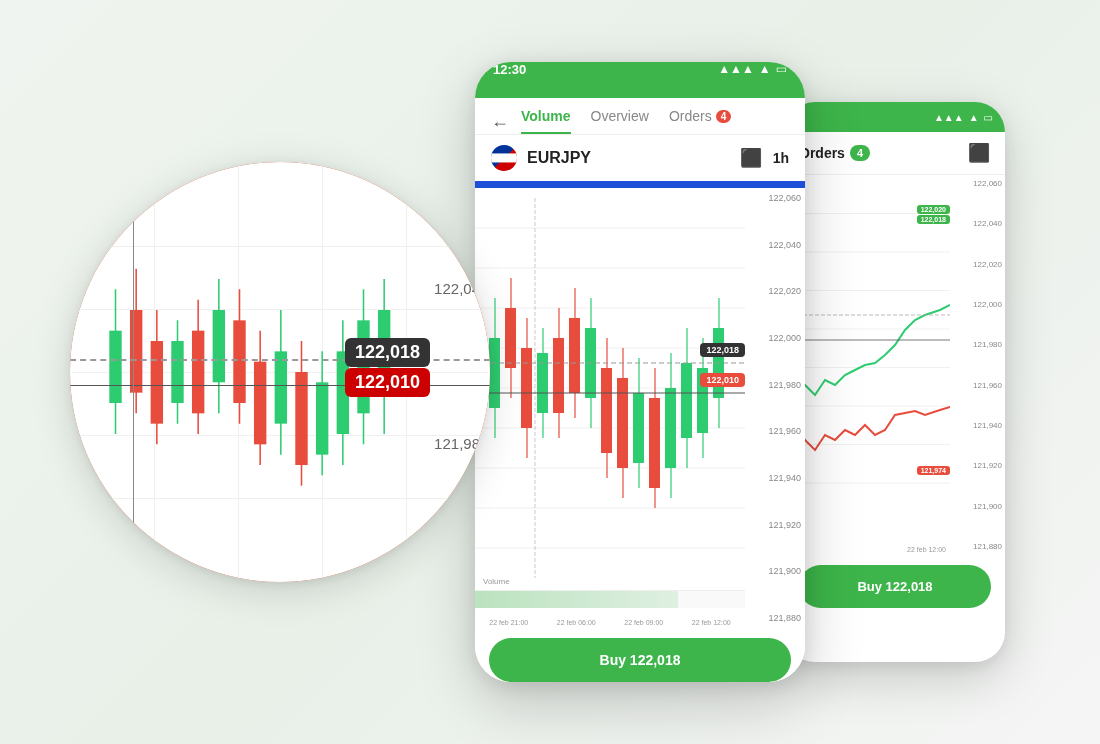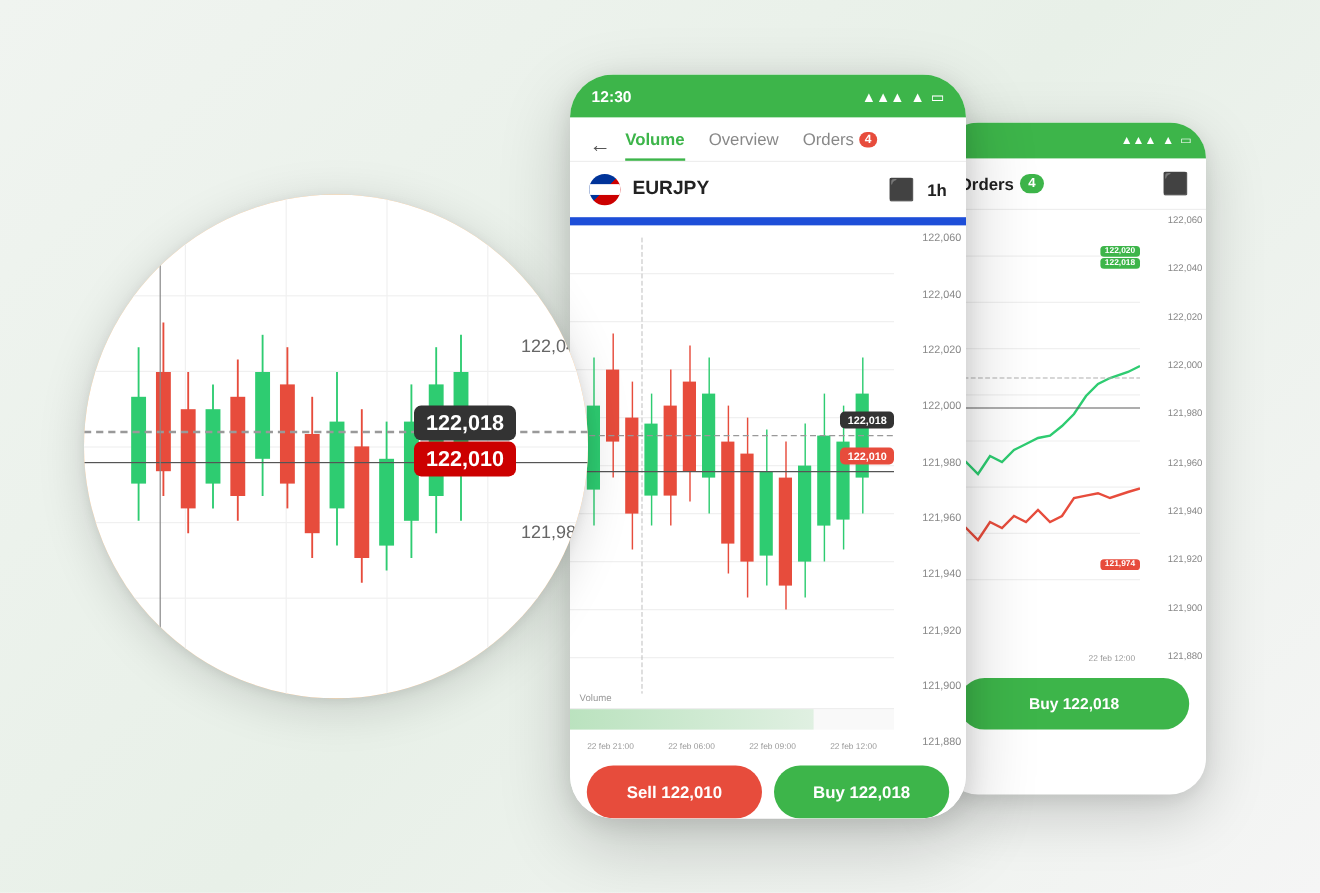--- a/index.html
+++ b/index.html
@@ -26,21 +26,21 @@
 
     
     .magnified-circle {
       position: absolute;
       left: -30px;
       top: 50%;
       transform: translateY(-50%);
       width: 420px;
       height: 420px;
       border-radius: 50%;
-      background: #fdba74;
+      background: #c2410c;
       box-shadow: 0 8px 40px rgba(0,0,0,0.15), 0 2px 10px rgba(0,0,0,0.08);
       overflow: hidden;
       z-index: 10;
       display: flex;
       align-items: center;
     }
 
     .magnified-content {
       width: 100%;
       height: 100%;
@@ -150,23 +150,23 @@
       box-shadow: 0 15px 50px rgba(0,0,0,0.18), 0 4px 15px rgba(0,0,0,0.08);
       overflow: hidden;
       z-index: 4;
     }
 
     
     .status-bar {
       background: #3db54a;
       height: 36px;
       display: flex;
-      align-items: flex-end;
+      align-items: flex-start;
       justify-content: space-between;
-      padding: 10px 18px;
+      padding: 0 18px;
     }
 
     .status-time {
       color: #fff;
       font-size: 13px;
       font-weight: 600;
     }
 
     .status-icons {
       display: flex;
@@ -628,21 +628,20 @@
 
         <div style="position:absolute;bottom:2px;left:0;right:60px;display:flex;justify-content:space-around;z-index:6;">
           <span style="font-size:7px;color:#999;">22 feb 21:00</span>
           <span style="font-size:7px;color:#999;">22 feb 06:00</span>
           <span style="font-size:7px;color:#999;">22 feb 09:00</span>
           <span style="font-size:7px;color:#999;">22 feb 12:00</span>
         </div>
       </div>
 
       <div class="action-buttons">
-        <button class="btn-sell">Sell 122,010</button>
         <button class="btn-buy">Buy 122,018</button>
       </div>
 
     </div>
 
     <div class="phone-secondary">
 
       
       <div class="sec-status-bar">
         <span style="color:#fff;font-size:10px;">▲▲▲</span>

